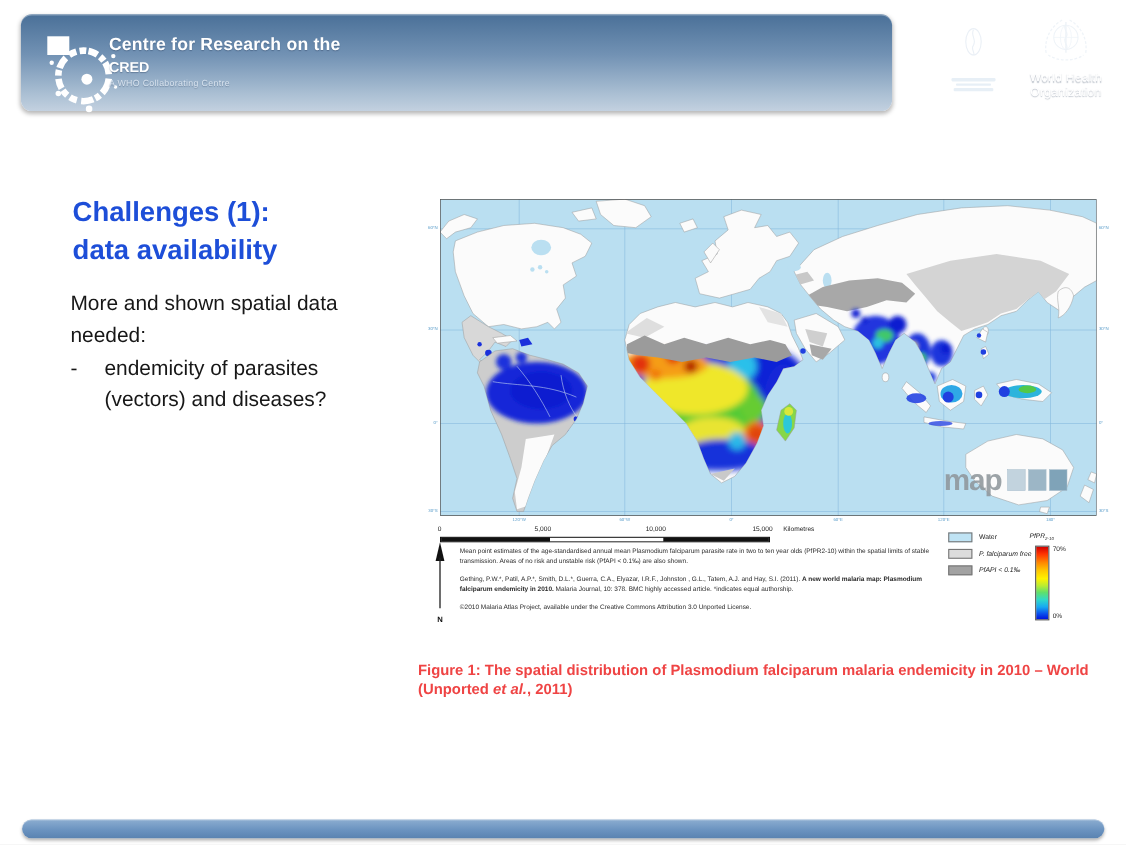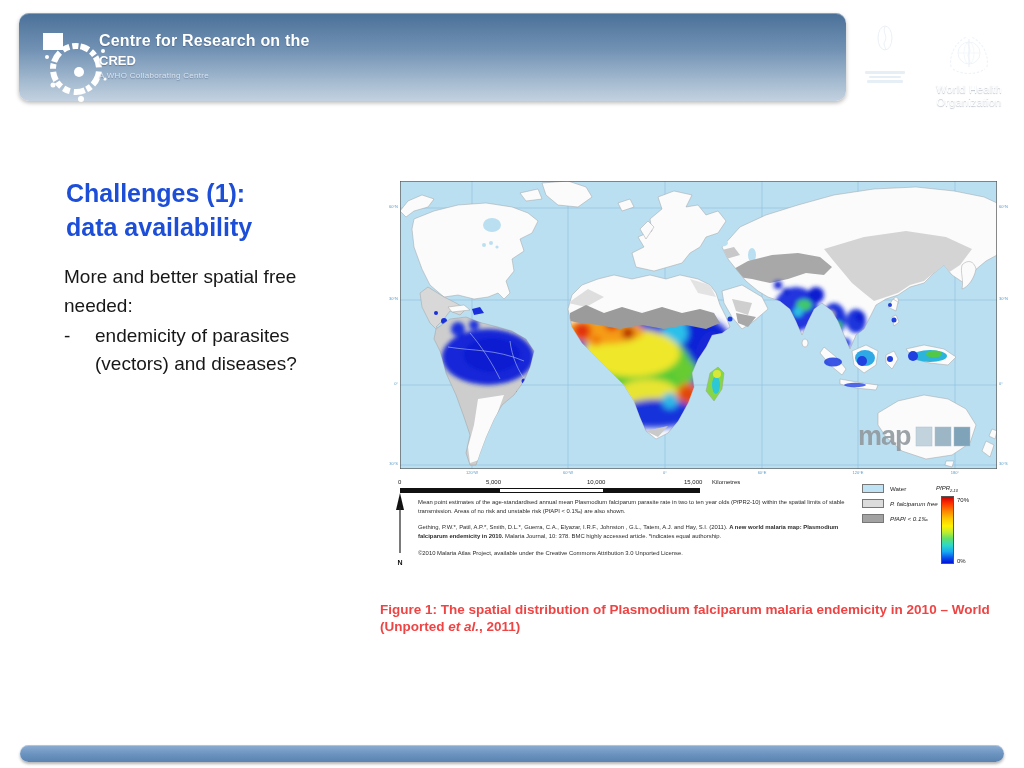--- a/index.html
+++ b/index.html
@@ -2,31 +2,31 @@
 <html><head>
 <meta charset="utf-8">
 <style>
   html,body{margin:0;padding:0;background:#e8e8e8;}
   .slide{position:relative;width:1024px;height:768px;background:#ffffff;overflow:hidden;
          font-family:"Liberation Sans",sans-serif;}
 
   
   .banner{position:absolute;left:19px;top:13px;width:792px;height:88px;border-radius:10px;
           background:linear-gradient(to bottom,#4a7098 0%,#7292b4 42%,#aabfd3 82%,#c3d1e0 100%);
-          box-shadow:0 2px 4px rgba(0,0,0,.28), inset 0 1px 0 rgba(255,255,255,.35);padding-left:35px;}
+          box-shadow:0 2px 4px rgba(0,0,0,.28), inset 0 1px 0 rgba(255,255,255,.35);}
   .cred-logo{position:absolute;left:10px;top:8px;width:86px;height:84px;}
   .org-text{position:absolute;left:80px;top:18px;color:#fff;text-shadow:0 1px 1px rgba(30,50,80,.35);}
   .org-line{font-size:16px;font-weight:bold;line-height:20px;letter-spacing:.2px;}
   .org-acronym{font-size:13px;font-weight:bold;line-height:19px;}
   .org-sub{font-size:8px;color:#d9e4f0;letter-spacing:.3px;margin-top:1px;}
   .ucl{position:absolute;left:836px;top:8px;width:60px;height:78px;text-align:center;color:#fff;}
   .ucl-emblem{display:block;margin:2px auto 0;}
   .ucl-label{font-size:15px;font-weight:bold;letter-spacing:1px;line-height:16px;}
   .ucl-bar{height:2.5px;background:rgba(223,233,243,.75);margin:2px auto 0;border-radius:1px;}
-  .who{position:absolute;left:898px;top:20px;width:104px;height:84px;text-align:center;color:#fff;}
+  .who{position:absolute;left:898px;top:1px;width:104px;height:84px;text-align:center;color:#fff;}
   .who-text{font-size:11px;line-height:13px;letter-spacing:.2px;text-shadow:0 1px 1px rgba(30,50,80,.3);}
 
   
   .page-title{position:absolute;left:66px;top:176px;width:330px;font-size:25px;font-weight:bold;
               line-height:34px;color:#1d4ed8;}
   .intro{position:absolute;left:64px;top:262px;width:278px;font-size:19px;line-height:29px;color:#171717;}
   .bullet{position:absolute;left:64px;top:322px;width:290px;font-size:19px;line-height:28px;color:#171717;display:flex;}
   .bullet-dash{width:31px;flex:none;}
   .bullet-text{width:240px;}
 
@@ -128,21 +128,21 @@
       </svg>
       <div class="who-text">World Health</div>
       <div class="who-text">Organization</div>
     </div>
   </div>
 
   <div class="page-title">
     <div>Challenges (1):</div>
     <div>data availability</div>
   </div>
-  <div class="intro">More and better spatial free needed:</div>
+  <div class="intro">More and shown spatial data needed:</div>
   <div class="bullet">
     <span class="bullet-dash">-</span>
     <span class="bullet-text">endemicity of parasites (vectors) and diseases?</span>
   </div>
 
   <div class="figure">
 
     <svg class="map-frame" width="597" height="288" viewBox="0 0 597 288">
       <defs>
         <filter id="soft" x="-20%" y="-20%" width="140%" height="140%">

